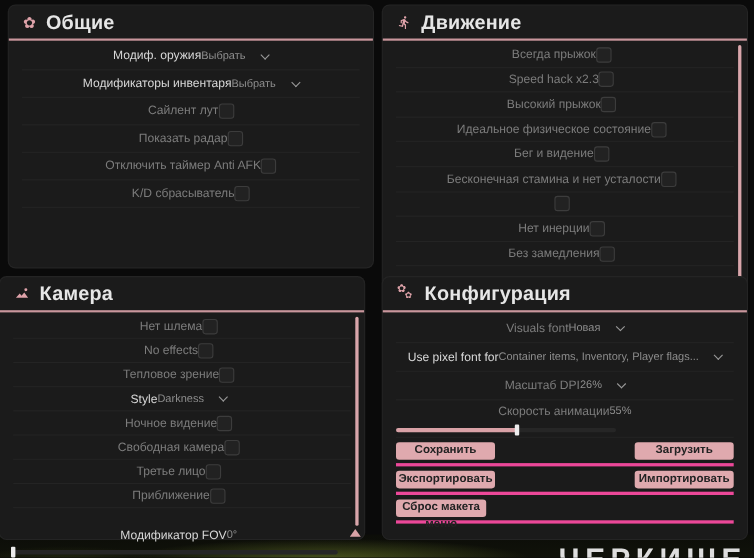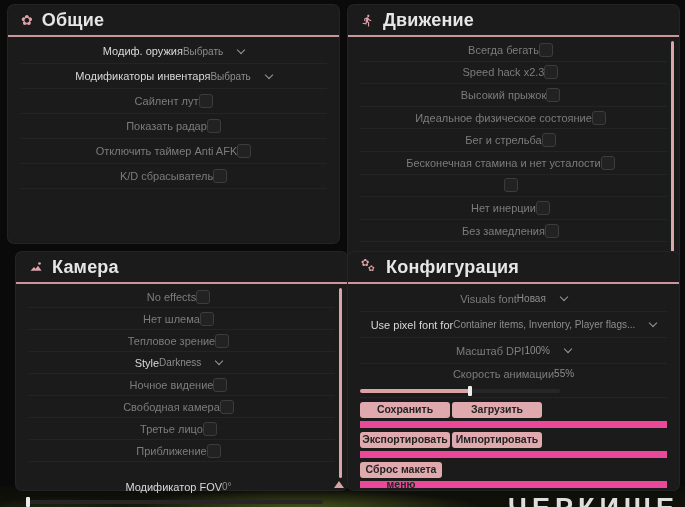--- a/index.html
+++ b/index.html
@@ -74,22 +74,22 @@
   }
   #panel-movement .vscroll{top:36px;bottom:3px;}
   #panel-camera   .vscroll{top:36px;bottom:12px;}
   .resize-handle{
     position:absolute;right:3px;bottom:2px;width:0;height:0;
     border-left:5px solid transparent;border-right:5px solid transparent;
     border-bottom:7px solid #d9a2a7;
   }
   .btn-rows{padding:0 12px;}
   .btn-row{
-    display:flex;justify-content:flex-start;gap:2px;align-items:center;
-    height:23px;border-bottom:7px solid #ec4899;
+    display:flex;justify-content:space-between;gap:2px;align-items:center;
+    height:23px;border-bottom:3px solid #ec4899;
   }
   .pill{
     background:#dfa9ae;color:#232323;border:none;border-radius:3px;
     font-family:"Liberation Sans",sans-serif;font-size:10.5px;font-weight:bold;
     width:90px;height:16px;line-height:15px;padding:0;cursor:pointer;
   }
   .pill.wide{width:82px;}
 </style>
 </head>
 <body>
@@ -140,37 +140,37 @@
   <div class="panel-header">
     <span class="icon">
       <svg width="13" height="13" viewBox="0 0 24 24" fill="#dfa3aa">
           <path d="M13.49 5.48c1.1 0 2-.9 2-2s-.9-2-2-2-2 .9-2 2 .9 2 2 2zm-3.6 13.9l1-4.4 2.1 2v6h2v-7.5l-2.1-2 .6-3c1.3 1.5 3.3 2.5 5.5 2.5v-2c-1.9 0-3.5-1-4.3-2.4l-1-1.6c-.4-.6-1-1-1.7-1-.3 0-.5.1-.8.1l-5.2 2.2v4.7h2v-3.4l1.8-.7-1.6 8.1-4.9-1-.4 2 7 1.4z"></path>
         </svg>
     </span>
     <span class="title">Движение</span>
   </div>
   <div class="rows">
       <div class="row">
-        <span class="lbl">Всегда бегать</span>
+        <span class="lbl">Всегда прыжок</span>
         <span class="checkbox"></span>
       </div>
       <div class="row">
         <span class="lbl">Speed hack x2.3</span>
         <span class="checkbox"></span>
       </div>
       <div class="row">
         <span class="lbl">Высокий прыжок</span>
         <span class="checkbox"></span>
       </div>
       <div class="row">
         <span class="lbl">Идеальное физическое состояние</span>
         <span class="checkbox"></span>
       </div>
       <div class="row">
-        <span class="lbl">Бег и стрельба</span>
+        <span class="lbl">Бег и видение</span>
         <span class="checkbox"></span>
       </div>
       <div class="row">
         <span class="lbl">Бесконечная стамина и нет усталости</span>
         <span class="checkbox"></span>
       </div>
       <div class="row">
         <span class="checkbox"></span>
       </div>
       <div class="row">
@@ -178,37 +178,37 @@
         <span class="checkbox"></span>
       </div>
       <div class="row">
         <span class="lbl">Без замедления</span>
         <span class="checkbox"></span>
       </div>
     </div>
   <div class="vscroll"></div>
 </div>
 
-<div class="panel" id="panel-camera" style="left:16px;top:252px;width:331px;height:238px">
+<div class="panel" id="panel-camera" style="left:0;top:252px;width:331px;height:238px">
   <div class="panel-header">
     <span class="icon">
       <svg width="14" height="14" viewBox="0 0 24 24" fill="#dfa3aa">
           <path d="M2.5 18.5h19l-6-8.5-4.2 5.2-2.8-3.4z"></path>
           <circle cx="18" cy="6" r="2.3"></circle>
         </svg>
     </span>
     <span class="title">Камера</span>
   </div>
   <div class="rows">
       <div class="row">
+        <span class="lbl">Нет шлема</span>
+        <span class="checkbox"></span>
+      </div>
+      <div class="row">
         <span class="lbl">No effects</span>
-        <span class="checkbox"></span>
-      </div>
-      <div class="row">
-        <span class="lbl">Нет шлема</span>
         <span class="checkbox"></span>
       </div>
       <div class="row">
         <span class="lbl">Тепловое зрение</span>
         <span class="checkbox"></span>
       </div>
       <div class="row">
         <span class="lbl bright">Style</span>
         <span class="dropdown">
           <span class="ddval">Darkness</span>
@@ -263,21 +263,21 @@
       <div class="row">
         <span class="lbl bright">Use pixel font for</span>
         <span class="dropdown">
           <span class="ddval">Container items, Inventory, Player flags...</span>
           <span class="chev"></span>
         </span>
       </div>
       <div class="row">
         <span class="lbl">Масштаб DPI</span>
         <span class="dropdown">
-          <span class="ddval">100%</span>
+          <span class="ddval">26%</span>
           <span class="chev"></span>
         </span>
       </div>
       <div class="row slider-row">
         <span class="lbl">Скорость анимации</span>
         <span class="sval">55%</span>
         <div class="slider-track" style="width: 200px;">
           <div class="slider-fill" style="width: 55%;"></div>
           <div class="slider-thumb" style="left: 55%;"></div>
         </div>

